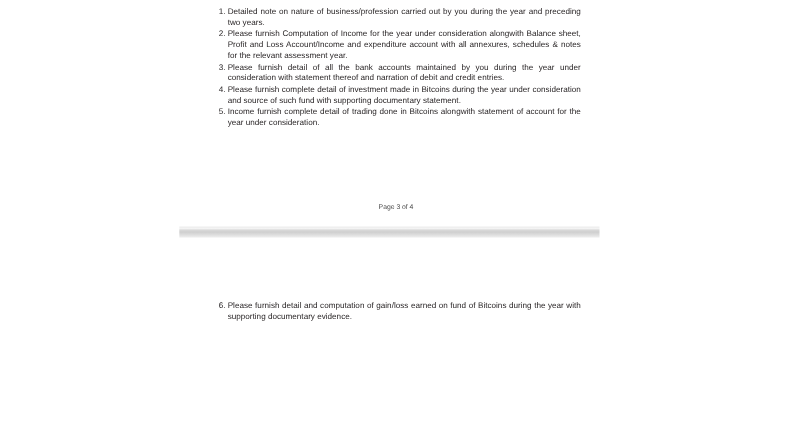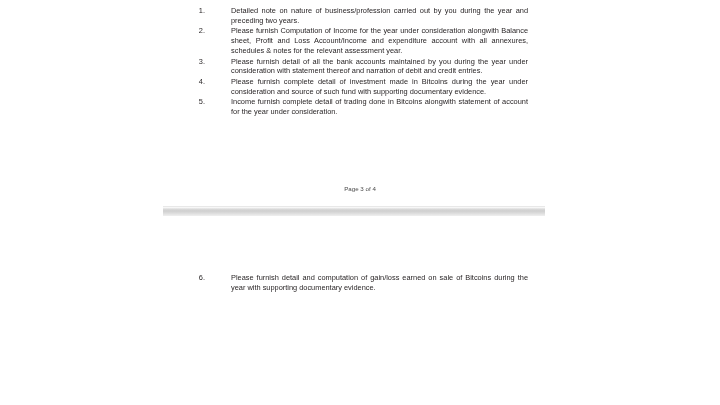--- a/index.html
+++ b/index.html
@@ -61,21 +61,20 @@
     left: 5px;
     top: 0;
     width: 12px;
     text-align: right;
     font-size: 7.4px;
     line-height: 9.9px;
     color: #231f20;
   }
   ol.req-list li .txt {
     display: block;
-    margin-left: 24px;
   }
 
   #list-page-three { top: 6px; }
   #list-page-four  { top: 57px; }
 
   
   .page-footer {
     position: absolute;
     left: 0;
     width: 720px;
@@ -120,40 +119,40 @@
         <li>
           <span class="num">2.</span>
           <span class="txt">Please furnish Computation of Income for the year under consideration alongwith Balance sheet, Profit and Loss Account/Income and expenditure account with all annexures, schedules &amp; notes for the relevant assessment year.</span>
         </li>
         <li>
           <span class="num">3.</span>
           <span class="txt">Please furnish detail of all the bank accounts maintained by you during the year under consideration with statement thereof and narration of debit and credit entries.</span>
         </li>
         <li>
           <span class="num">4.</span>
-          <span class="txt">Please furnish complete detail of investment made in Bitcoins during the year under consideration and source of such fund with supporting documentary evidence.</span>
+          <span class="txt">Please furnish complete detail of investment made in Bitcoins during the year under consideration and source of such fund with supporting documentary statement.</span>
         </li>
         <li>
           <span class="num">5.</span>
           <span class="txt">Income furnish complete detail of trading done in Bitcoins alongwith statement of account for the year under consideration.</span>
         </li>
       </ol>
     </div>
 
     <div class="page-footer" id="page-label-three">Page 3 of 4</div>
   </div>
 
   <div id="page-separator"></div>
 
   <div class="page" id="page-four">
 
     <div class="content-col" id="list-page-four">
       <ol class="req-list">
         <li>
           <span class="num">6.</span>
-          <span class="txt">Please furnish detail and computation of gain/loss earned on sale of Bitcoins during the year with supporting documentary evidence.</span>
+          <span class="txt">Please furnish detail and computation of gain/loss earned on fund of Bitcoins during the year with supporting documentary evidence.</span>
         </li>
       </ol>
     </div>
 
   </div>
 
 </div>
 
 </body></html>

